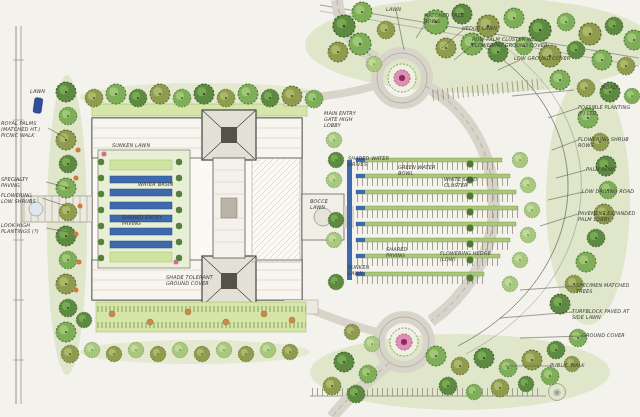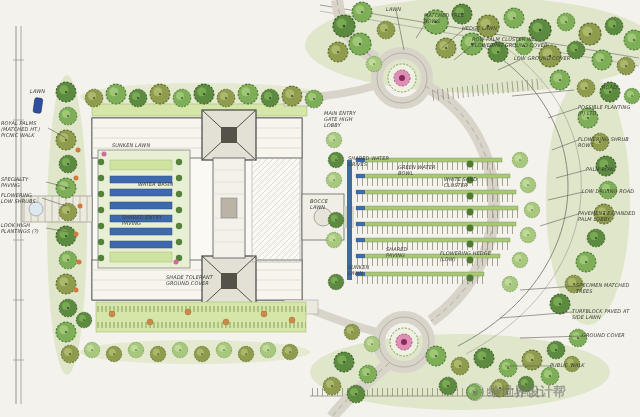--- a/index.html
+++ b/index.html
@@ -368,16 +368,15 @@
 <div class="anno" style="left:398px;top:164px;width:44px">GREEN WATER BOWL</div>
 <div class="anno" style="left:444px;top:176px;width:46px">WHITE SAND CLUSTER</div>
 <div class="anno" style="left:386px;top:246px;width:40px">SHARED PAVING</div>
 <div class="anno" style="left:440px;top:250px;width:52px">FLOWERING HEDGE (LOW)</div>
 <div class="anno" style="left:348px;top:264px;width:38px">SUNKEN LAWN</div>
 <div class="anno" style="left:324px;top:110px;width:46px">MAIN ENTRY GATE HIGH LOBBY</div>
 <div class="anno" style="left:30px;top:88px;width:26px">LAWN</div>
 
 <div class="watermark">
   <span class="wm-icon">◉</span>
-  <span>绘世界设计帮</span>
 </div>
 
 </div>
 
 </body></html>

